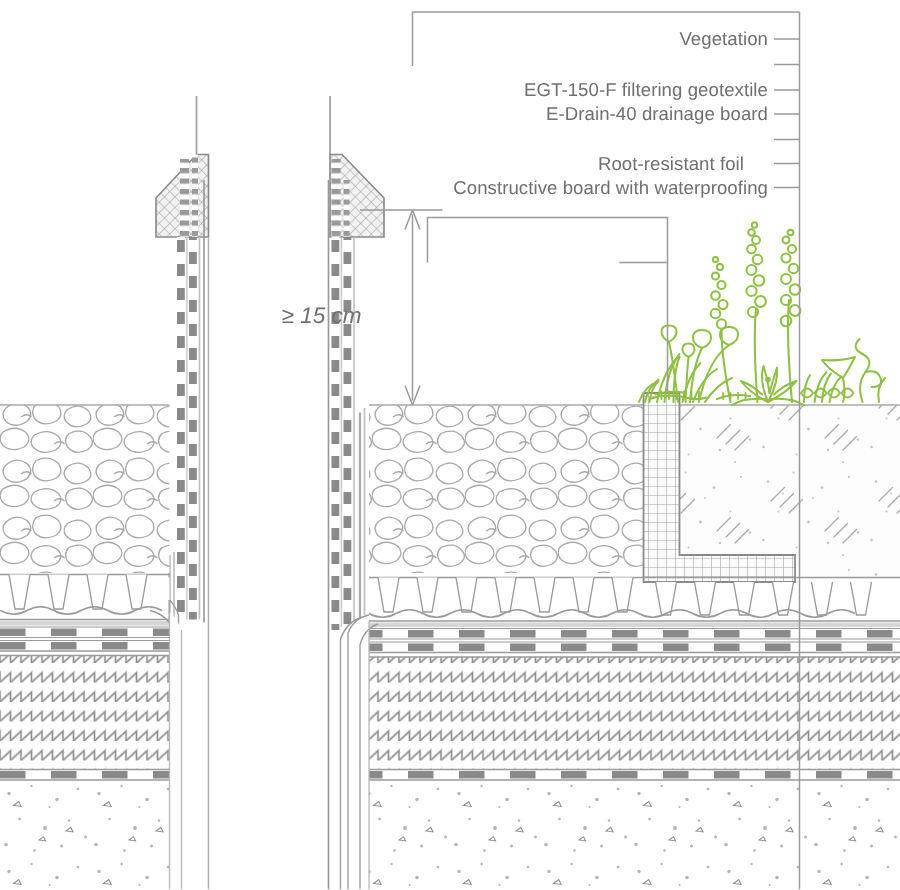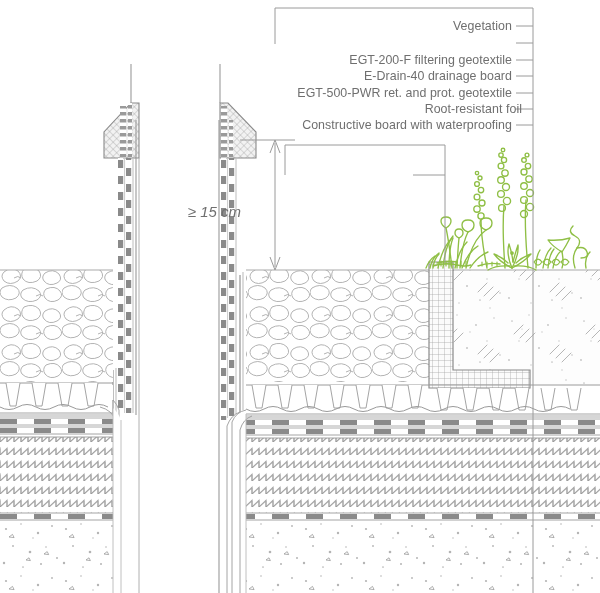--- a/index.html
+++ b/index.html
@@ -408,22 +408,21 @@
       <g>
         <line x1="275" y1="143" x2="275" y2="267"></line>
         <path d="M275 140 L270 153 M275 140 L280 153"></path>
         <path d="M275 270 L270 257 M275 270 L280 257"></path>
       </g>
     </g>
 
   </svg>
 
   <div class="lbl lbl-right" style="right:88px;top:26px;">Vegetation</div>
-  <div class="lbl lbl-right" style="right:88px;top:60px;">EGT-200-F filtering geotextile</div>
+  <div class="lbl lbl-right" style="right:88px;top:60px;">EGT-150-F filtering geotextile</div>
   <div class="lbl lbl-right" style="right:88px;top:76px;">E-Drain-40 drainage board</div>
-  <div class="lbl lbl-right" style="right:88px;top:93px;">EGT-500-PWR ret. and prot. geotextile</div>
-  <div class="lbl lbl-right" style="right:78px;top:109px;padding-left:48px;">Root-resistant foil</div>
+  <div class="lbl lbl-right" style="right:104px;top:109px;padding-left:48px;">Root-resistant foil</div>
   <div class="lbl lbl-right" style="right:88px;top:125px;">Constructive board with waterproofing</div>
 
 
   <div class="dimlbl" style="left:241px;top:211px;transform:translate(-100%,-50%);">≥ 15 cm</div>
 
 </div>
 
 </body></html>

